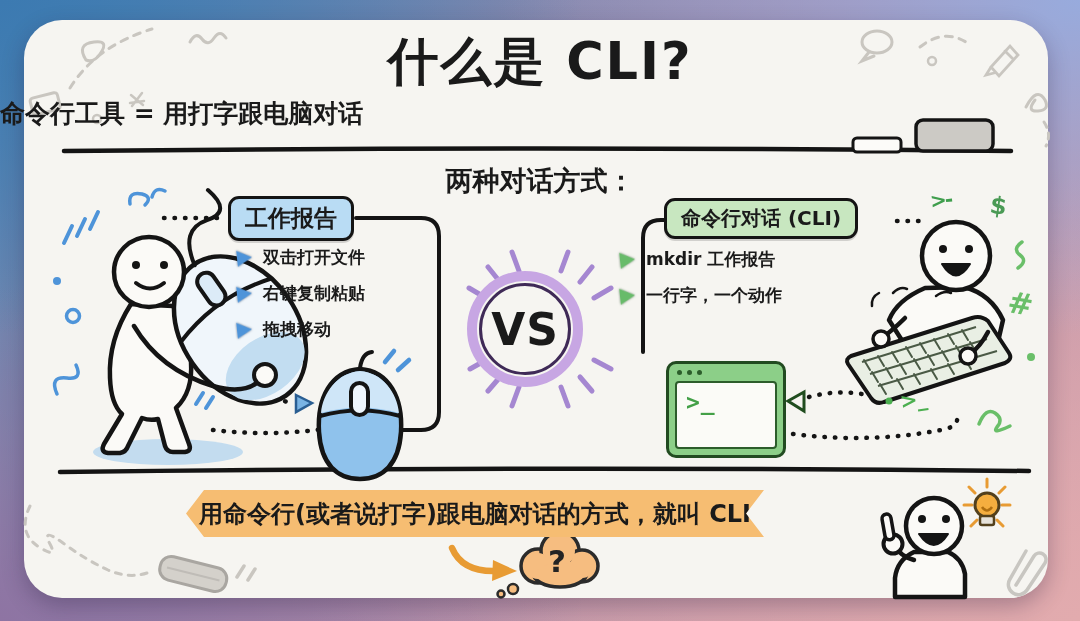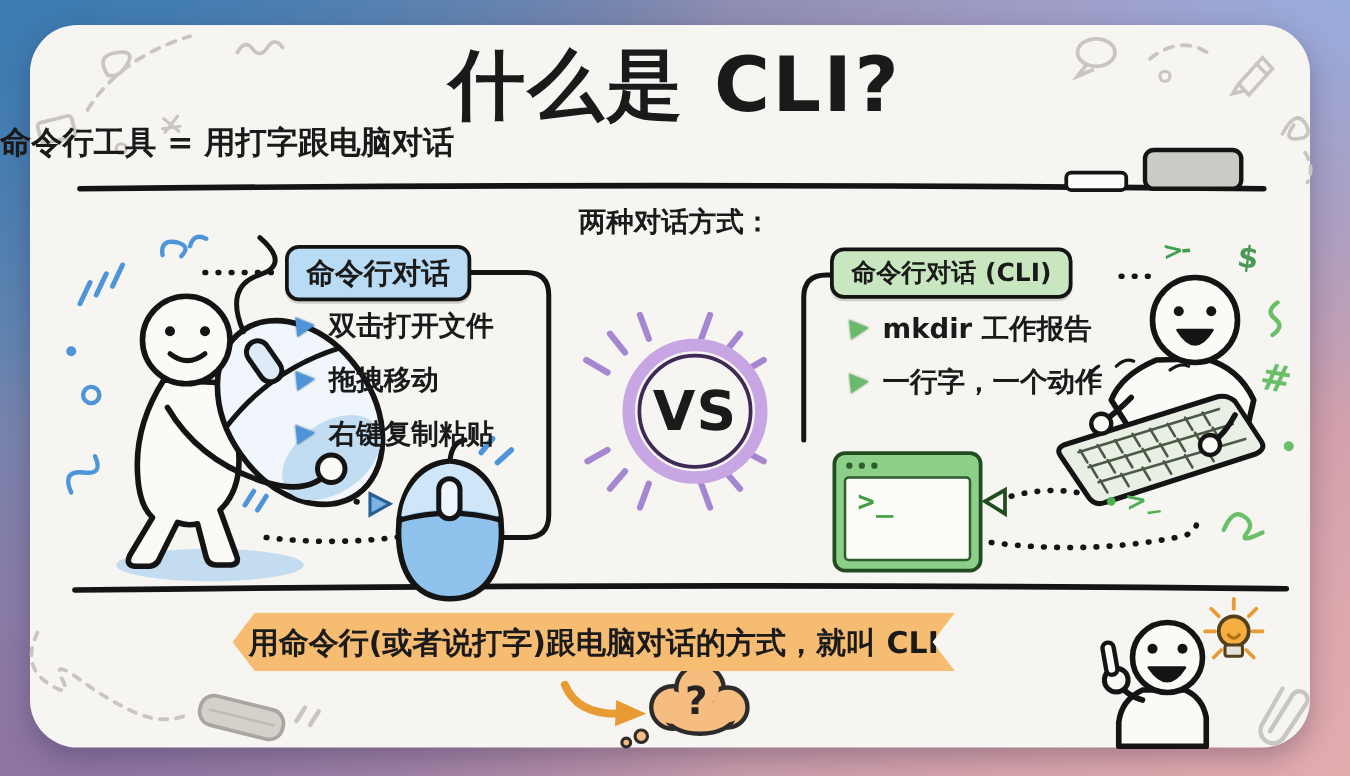--- a/index.html
+++ b/index.html
@@ -8,37 +8,37 @@
     background:
       radial-gradient(90% 90% at 0% 0%, #3c7ab1 0%, rgba(60,122,177,0) 60%),
       radial-gradient(90% 90% at 100% 0%, #98abdd 0%, rgba(152,171,221,0) 60%),
       radial-gradient(90% 90% at 0% 100%, #8e74a3 0%, rgba(142,116,163,0) 60%),
       radial-gradient(110% 110% at 100% 100%, #e2abae 0%, rgba(224,169,174,0) 65%),
       linear-gradient(135deg,#4d85b5,#a98aa8,#d8a3ad);}
   .card{position:absolute;left:24px;top:20px;width:1024px;height:578px;
     background:#f6f5f1;border-radius:38px;box-shadow:0 8px 22px rgba(35,25,60,.3);}
   .art{position:absolute;left:0;top:0;z-index:1;pointer-events:none;}
   .txt{position:absolute;z-index:2;}
-  .title{left:0;right:0;top:28px;text-align:center;font-size:61px;font-weight:900;letter-spacing:2px;}
+  .title{left:0;right:0;top:28px;text-align:center;font-size:51px;font-weight:900;letter-spacing:2px;}
   .subtitle{left:0;right:0;top:97px;font-size:25px;font-weight:700;}
-  .heading{left:0;right:0;top:163px;text-align:center;font-size:22px;font-weight:900;}
+  .heading{left:0;right:0;top:163px;text-align:center;font-size:27px;font-weight:900;}
   .badge{display:inline-flex;align-items:center;justify-content:center;
     border:3px solid #141414;border-radius:11px;font-weight:900;white-space:nowrap;
     padding:4px 14px;box-shadow:0 2px 0 rgba(0,0,0,.15);}
   .badge-mouse{left:228px;top:196px;background:#b9dcf4;font-size:23px;}
   .badge-cli{left:664px;top:198px;background:#c8e7c0;font-size:20px;}
   .blist{display:flex;flex-direction:column;gap:13px;}
-  .blist .item{display:flex;align-items:center;gap:11px;font-size:22px;font-weight:800;white-space:nowrap;}
+  .blist .item{display:flex;align-items:center;gap:11px;font-size:17px;font-weight:800;white-space:nowrap;}
   .tri{width:0;height:0;border-top:8px solid transparent;border-bottom:8px solid transparent;
     border-left:15px solid #4e94d9;transform:rotate(-6deg);flex:0 0 auto;
     filter:drop-shadow(0 0 1px rgba(20,40,70,.6));}
   .list-mouse{left:237px;top:246px;}
-  .list-cli{left:680px;top:248px;}
+  .list-cli{left:620px;top:248px;}
   .list-cli .tri{border-left-color:#68bb6a;filter:drop-shadow(0 0 1px rgba(25,70,30,.6));}
-  .vs-ring{left:498px;top:271px;width:116px;height:116px;border-radius:50%;
+  .vs-ring{left:467px;top:271px;width:116px;height:116px;border-radius:50%;
     border:10px solid #c7a6e3;background:#f6f5f1;box-sizing:border-box;
     display:flex;align-items:center;justify-content:center;z-index:2;position:absolute;}
   .vs-ring::after{content:'';position:absolute;inset:2px;border:3px solid #3f2a57;border-radius:50%;}
   .vs-label{font-size:44px;font-weight:900;letter-spacing:1px;}
   .terminal{left:666px;top:361px;width:120px;height:97px;background:#8ccf88;
     border:3.5px solid #224b21;border-radius:10px;box-sizing:border-box;position:absolute;z-index:2;}
   .term-bar{height:17px;display:flex;align-items:center;gap:5px;padding-left:8px;}
   .term-dot{width:5px;height:5px;border-radius:50%;background:#2c5d2b;}
   .term-body{position:absolute;left:6px;right:6px;top:17px;bottom:6px;background:#fbfbf7;
     border:2.5px solid #2c5d2b;border-radius:4px;}
@@ -221,35 +221,35 @@
       <path d="M982,507 q5,7 10,0" stroke="#b06f10" stroke-width="2.5" fill="none"></path>
       <rect x="980" y="516" width="14" height="9" rx="2" fill="#e6e2da" stroke="#53401c" stroke-width="2.5"></rect>
     </g>
     <path d="M1016,585 L1034,556 a6.5,6.5 0 0 1 11,7 L1027,590 a10,10 0 0 1 -17,-11 L1026,551" stroke="#c8c6c1" stroke-width="3.5" fill="none" stroke-linecap="round"></path>
   </svg>
 
   <div class="txt title">什么是 CLI?</div>
   <div class="txt subtitle">命令行工具 = 用打字跟电脑对话</div>
   <div class="txt heading">两种对话方式：</div>
 
-  <div class="txt badge badge-mouse">命令行对话</div>
+  <div class="txt badge badge-mouse">工作报告</div>
   <div class="txt badge badge-cli">命令行对话 (CLI)</div>
 
   <div class="txt blist list-mouse">
     <div class="item">
         <span class="tri"></span>
         <span>双击打开文件</span>
       </div>
     <div class="item">
         <span class="tri"></span>
+        <span>右键复制粘贴</span>
+      </div>
+    <div class="item">
+        <span class="tri"></span>
         <span>拖拽移动</span>
-      </div>
-    <div class="item">
-        <span class="tri"></span>
-        <span>右键复制粘贴</span>
       </div>
   </div>
 
   <div class="txt blist list-cli">
     <div class="item">
         <span class="tri"></span>
         <span>mkdir 工作报告</span>
       </div>
     <div class="item">
         <span class="tri"></span>

